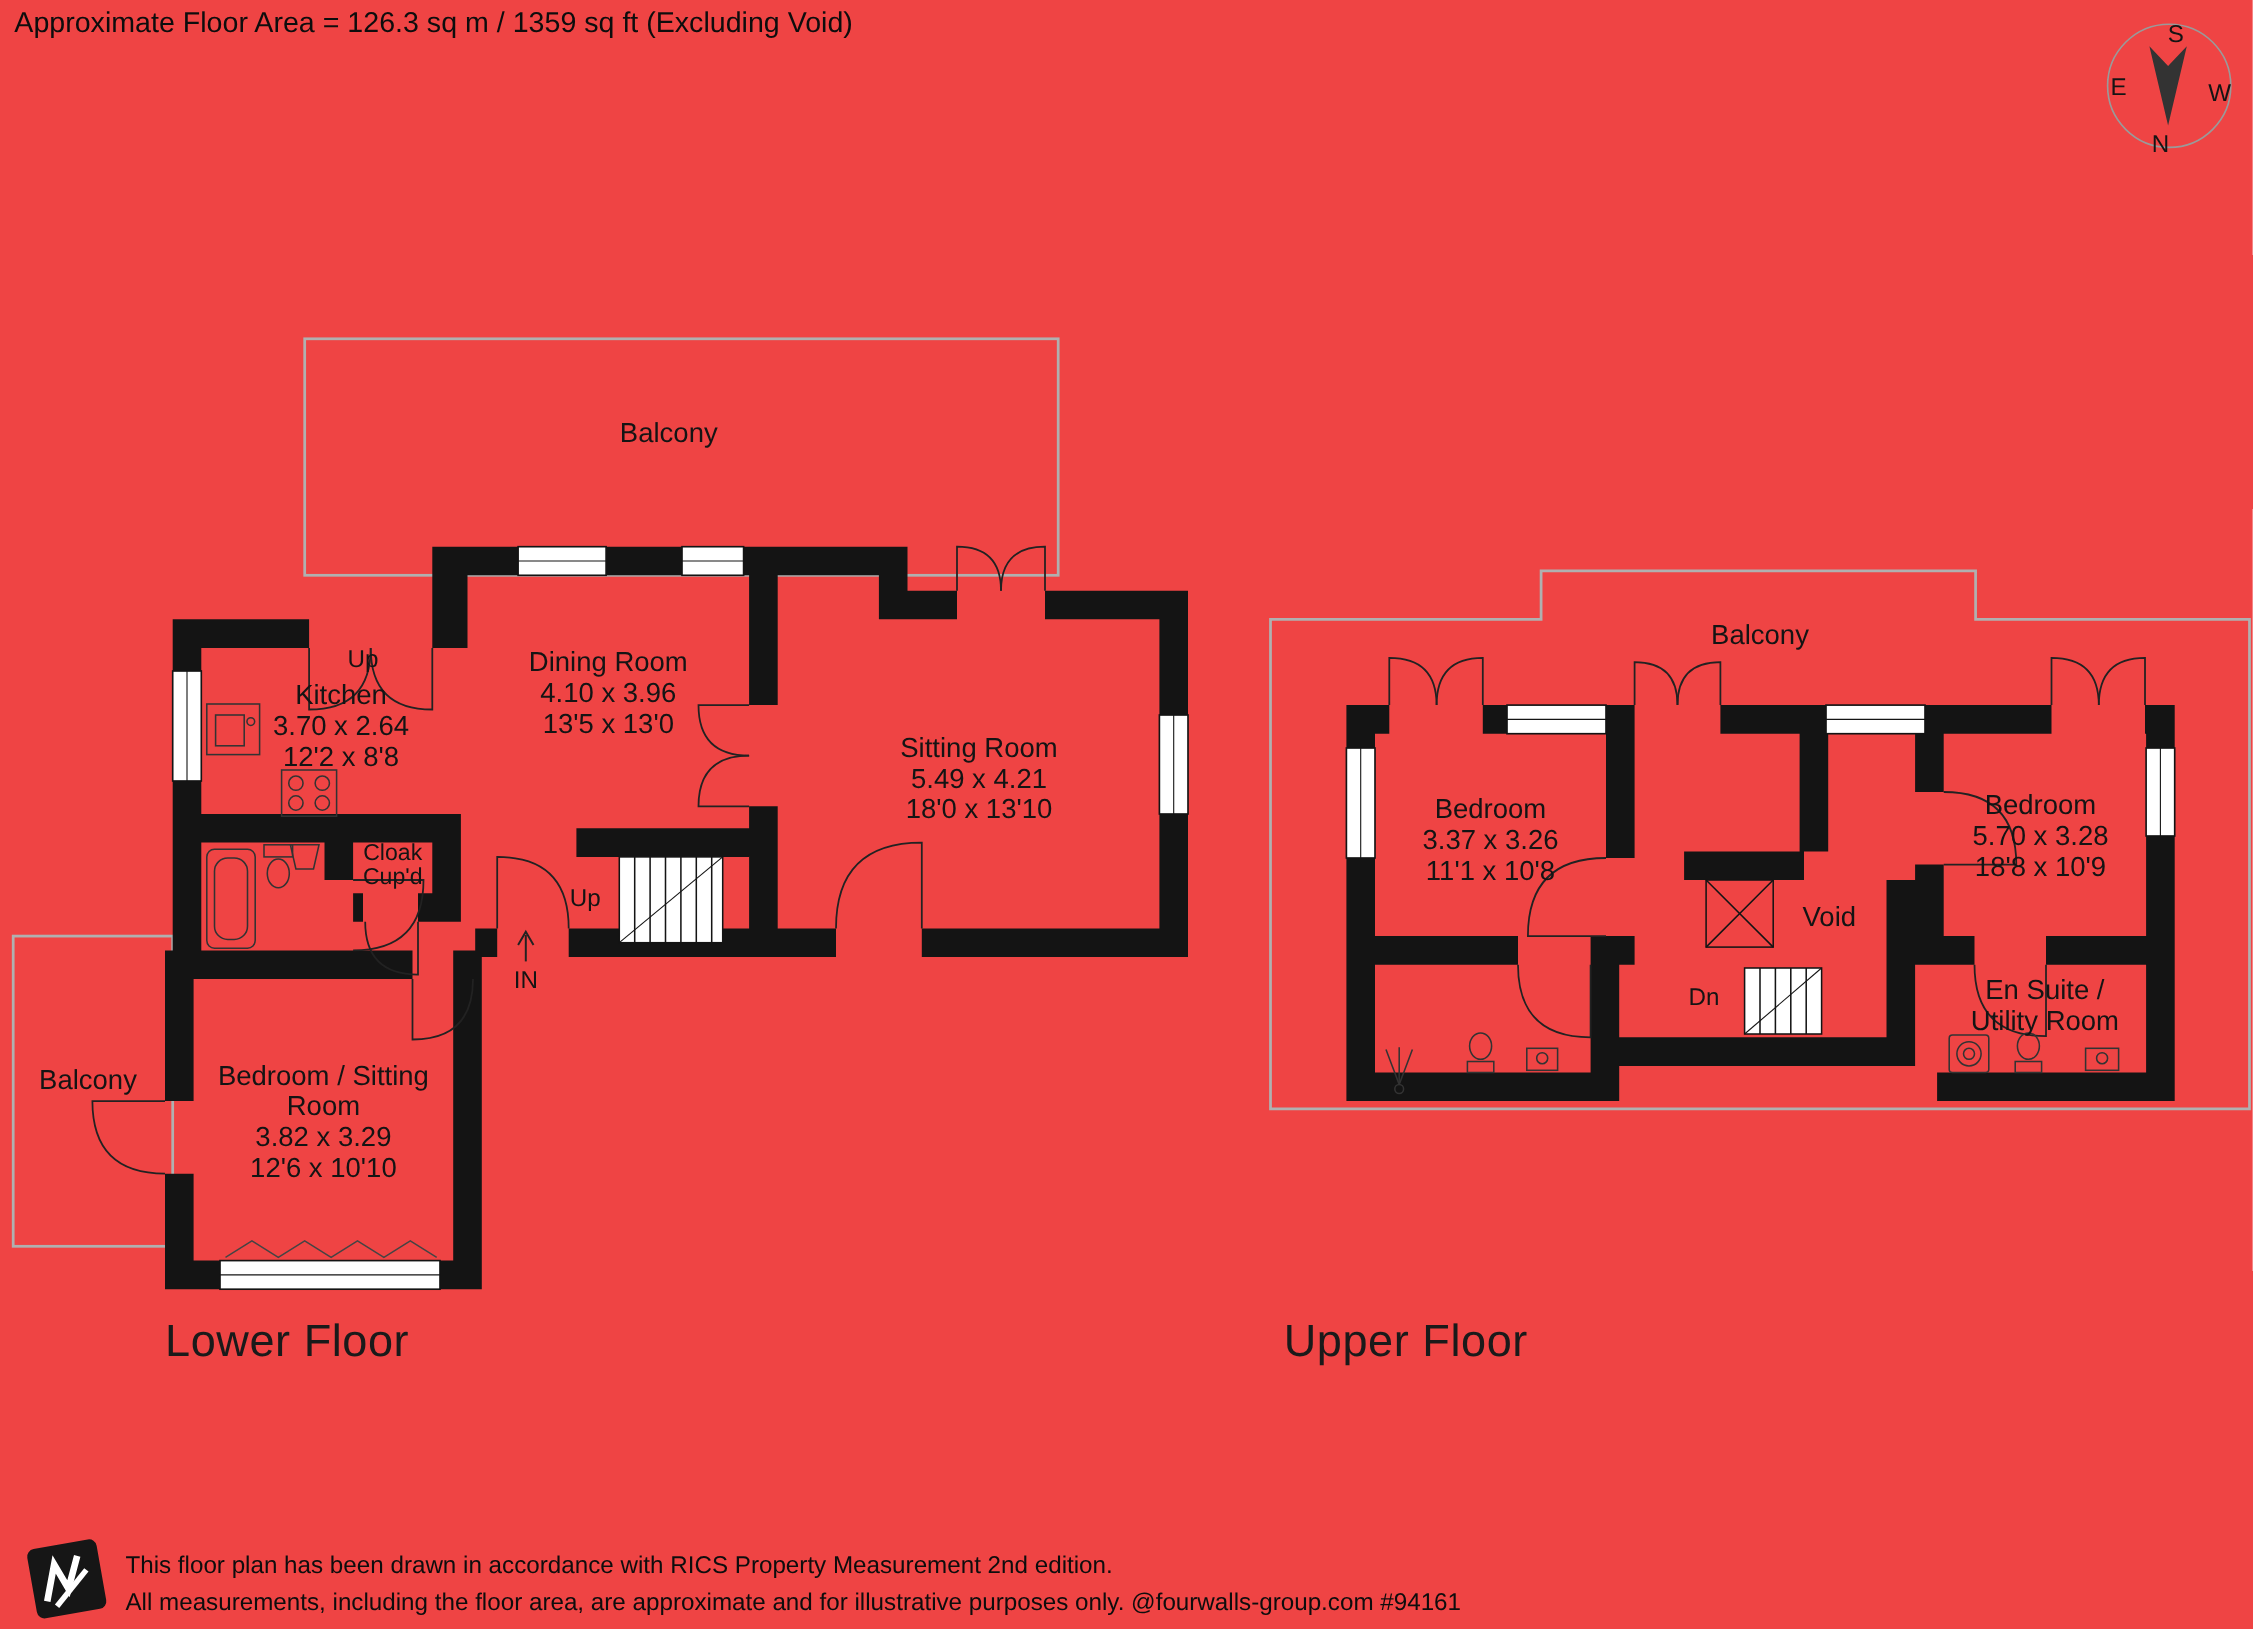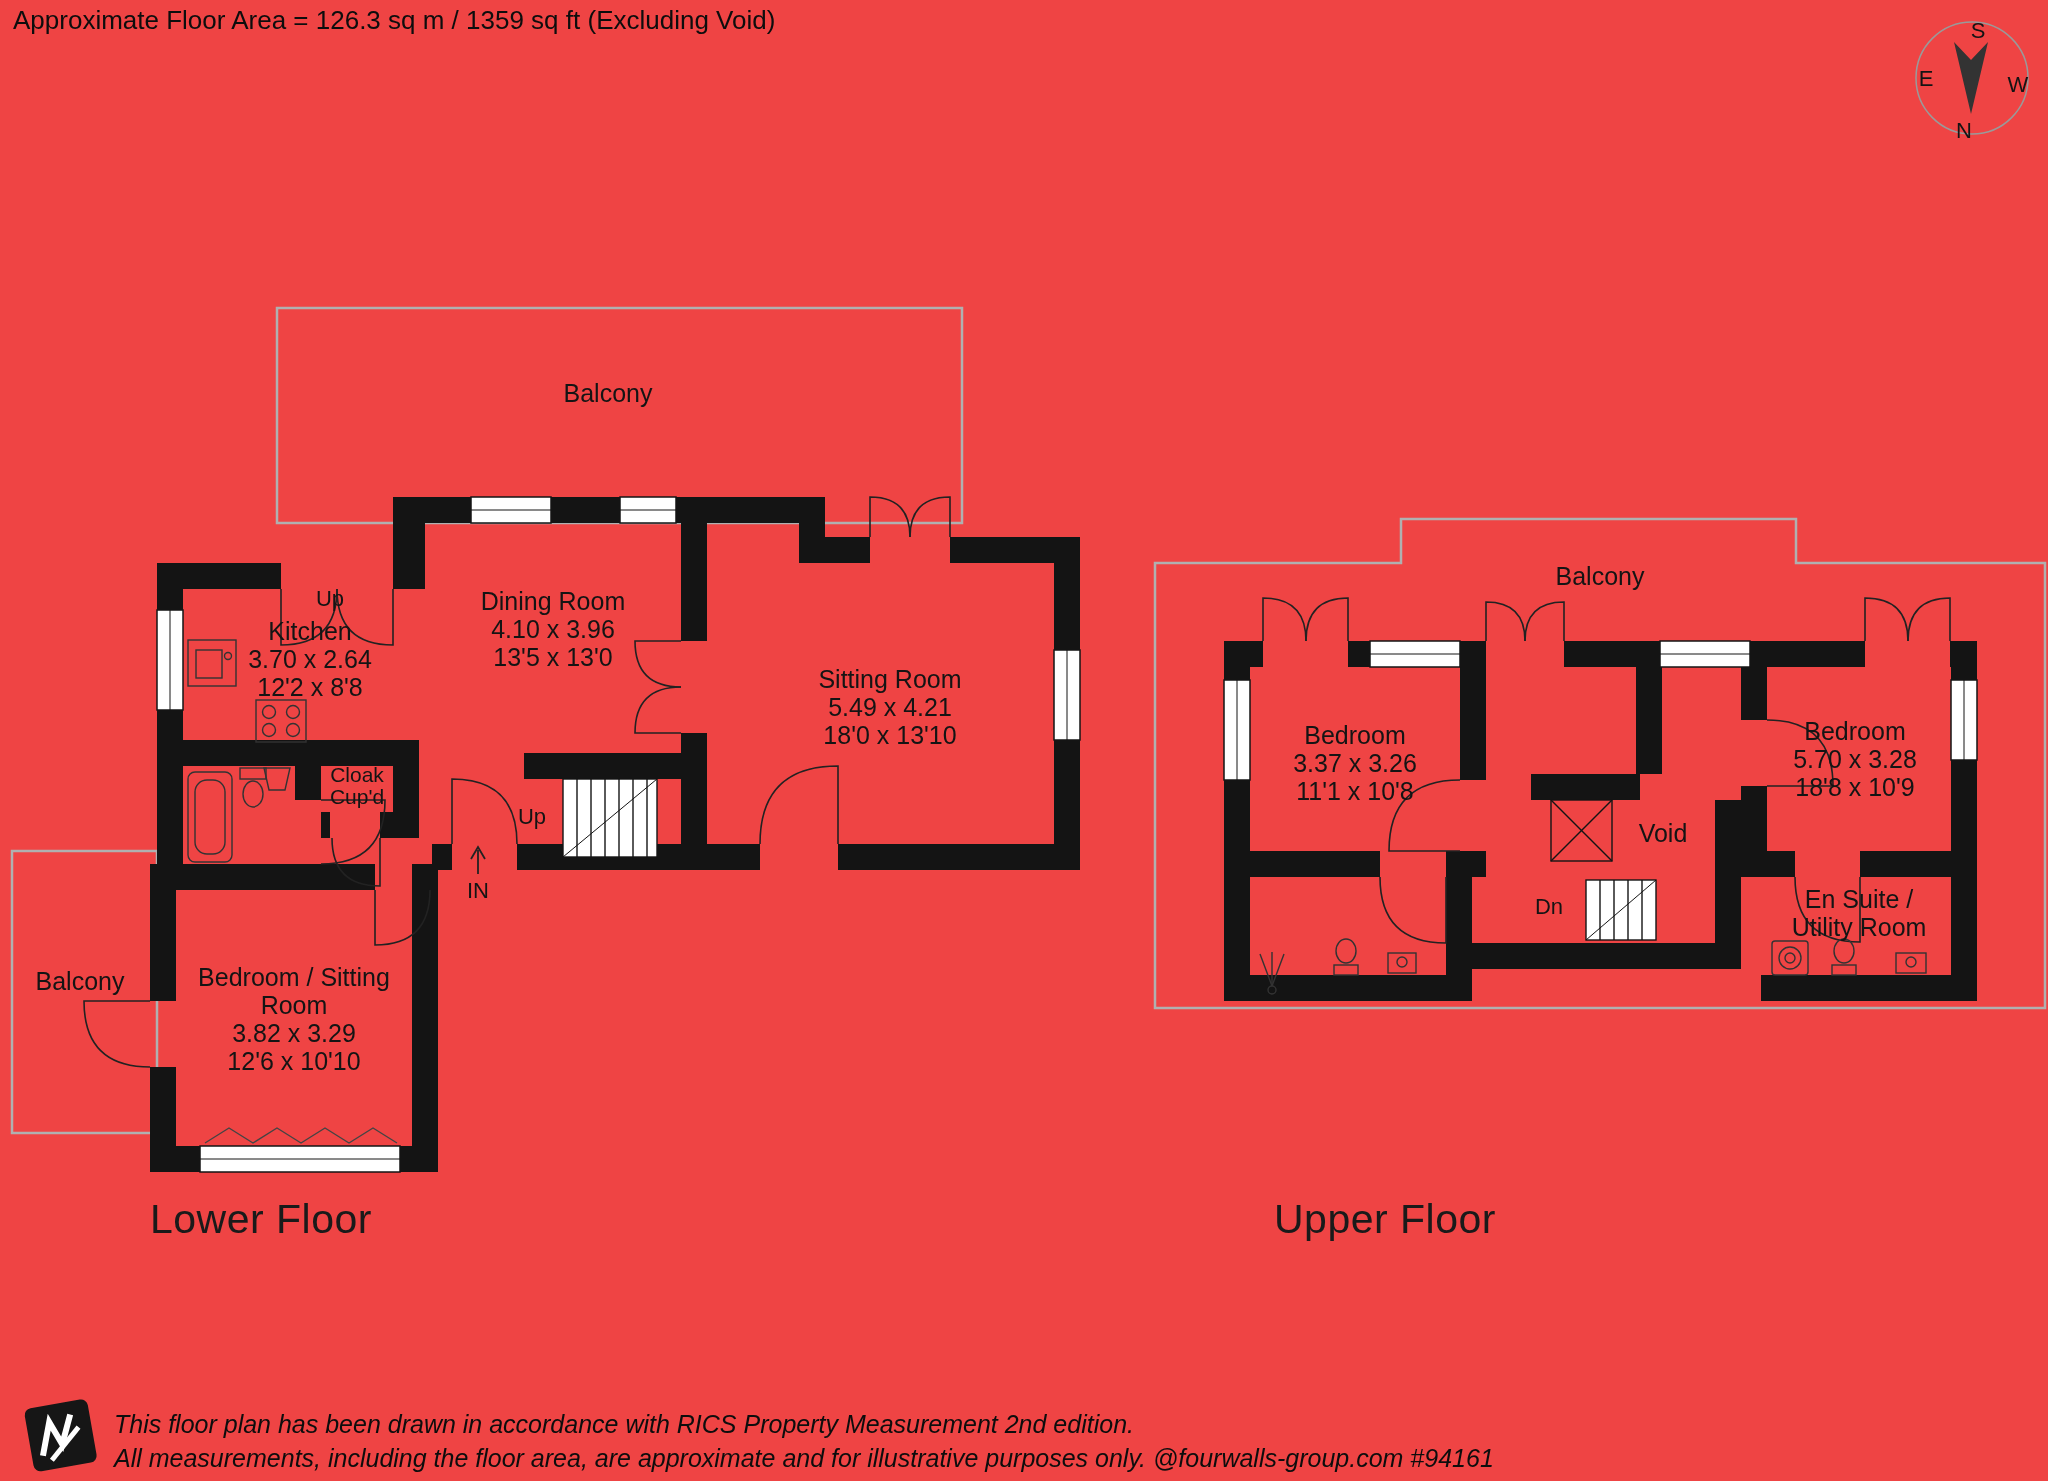--- a/index.html
+++ b/index.html
@@ -13,23 +13,23 @@
   }
   .plan-svg{position:absolute;left:0;top:0;}
   .hdr{
     position:absolute;left:13px;top:4px;
     font-size:26px;line-height:32px;color:#0d0d0d;
   }
   .floor-title{
     position:absolute;font-size:41px;color:#1a1a1a;letter-spacing:.5px;
   }
   .lower-title{left:150px;top:1196px;}
-  .upper-title{left:1274px;top:1196px;text-align:right;}
+  .upper-title{left:1167px;top:1196px;text-align:right;}
   .footer-line{
-    position:absolute;left:114px;font-size:25px;color:#0d0d0d;font-style:italic;
+    position:absolute;left:114px;font-size:22px;color:#0d0d0d;
   }
   .footer-1{top:1410px;}
   .footer-2{top:1444px;}
   .logo-box{position:absolute;left:18px;top:1392px;}
   svg text{font-family:"Liberation Sans", sans-serif;fill:#141414;}
   .room-name{font-size:25px;}
   .room-dim{font-size:25px;}
   .small-lbl{font-size:22px;}
   .compass-lbl{font-size:22px;}
 </style>

